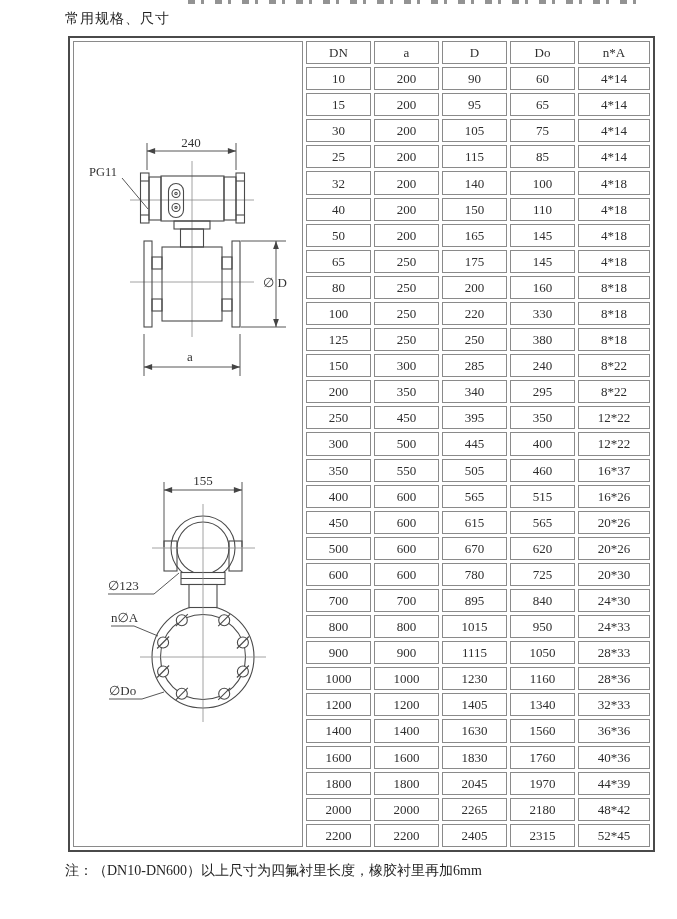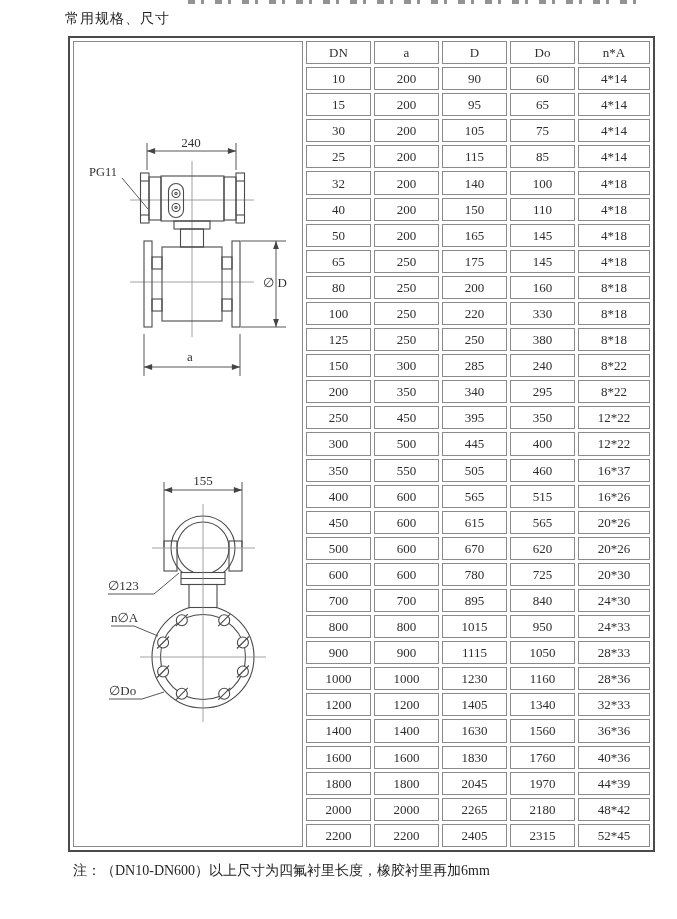--- a/index.html
+++ b/index.html
@@ -30,21 +30,21 @@
   }
   .c-diag{width:228px;}
   .c-num{width:63px;}
   .c-last{width:70px;}
   .diagram-cell{vertical-align:top;}
   .diagram-cell svg{display:block;}
   .notes{
     position:absolute;top:862px;left:65px;width:560px;
     font-size:14px;line-height:17px;color:#1f1f1f;
   }
-  .notes div{white-space:nowrap;margin-left:8px;}
+  .notes div{white-space:nowrap;}
   svg text{font-family:"Liberation Serif","DejaVu Serif",serif;fill:#333333;}
   .ol{fill:none;stroke:#4a4a4a;stroke-width:1.1;}
   .olw{fill:#ffffff;stroke:#4a4a4a;stroke-width:1.1;}
   .cl{fill:none;stroke:#8a8a8a;stroke-width:0.8;}
   .dim{fill:none;stroke:#444444;stroke-width:0.9;}
 </style>
 </head>
 <body>
 
 <div class="crop-strip"></div>

